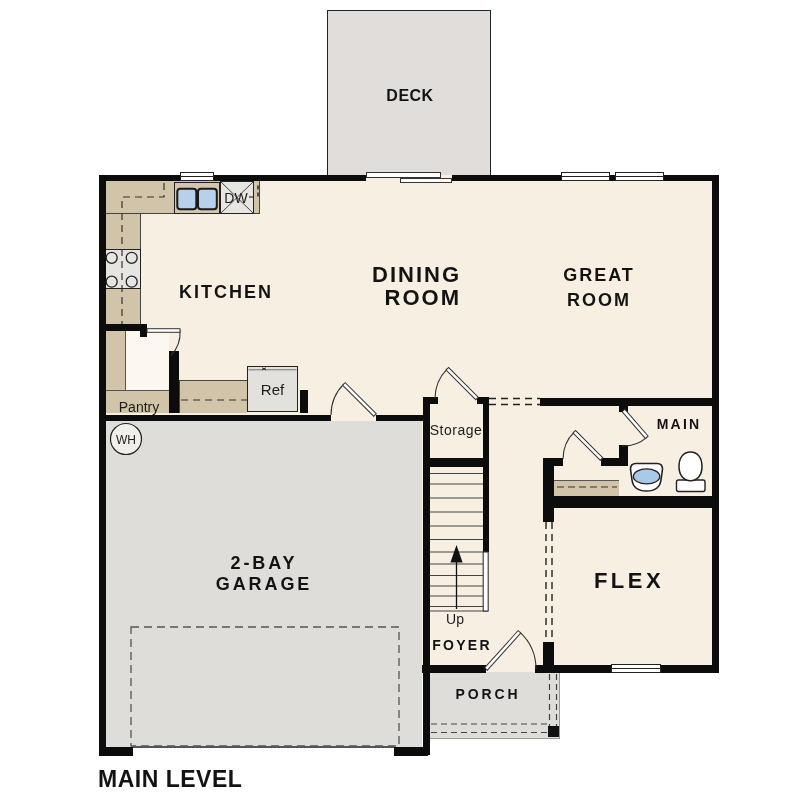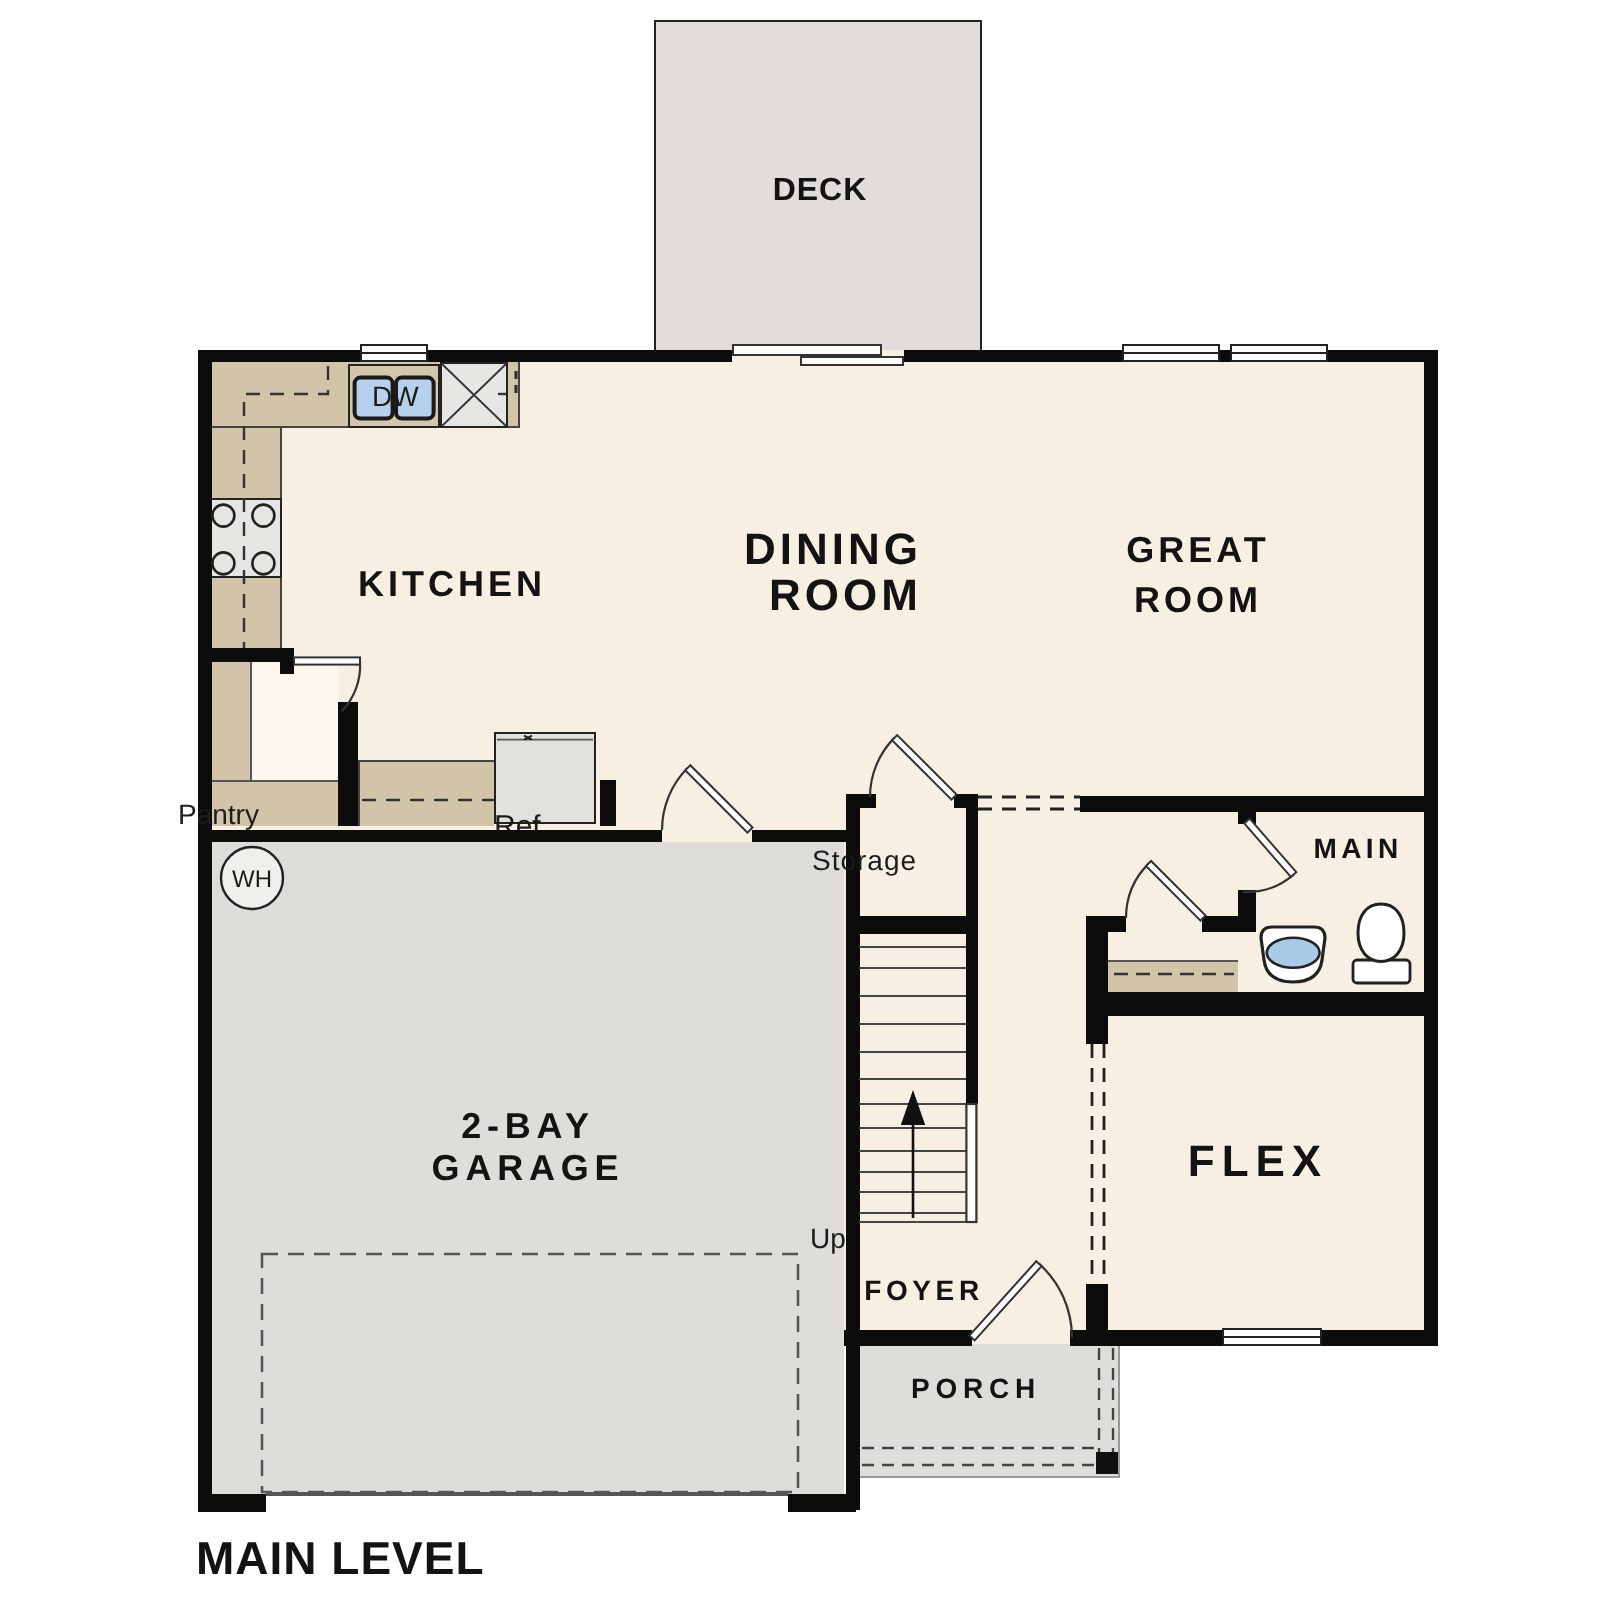--- a/index.html
+++ b/index.html
@@ -2,21 +2,21 @@
 <html><head>
 <meta charset="utf-8">
 <style>
   html,body{margin:0;padding:0;background:#fff;}
   #plan{position:relative;width:810px;height:810px;background:#fff;overflow:hidden;
         font-family:"Liberation Sans", sans-serif;}
   .abs{position:absolute;}
   .w{position:absolute;background:#0c0c0c;}
   .tan{position:absolute;background:#d2c4a9;}
   .lbl{position:absolute;font-weight:bold;color:#131313;text-align:center;}
-  .sm{position:absolute;color:#1c1c1c;text-align:left;}
+  .sm{position:absolute;color:#1c1c1c;text-align:center;}
   .win{position:absolute;background:#fff;border:1px solid #222;box-sizing:border-box;}
   svg{position:absolute;left:0;top:0;}
 </style>
 </head>
 <body>
 <div id="plan">
 
   <div class="abs" style="left:327px;top:10px;width:164px;height:166px;background:#e0ddda;border:1.6px solid #222;box-sizing:border-box;"></div>
 
   <div class="lbl" style="left:360px;top:87px;width:100px;font-size:16px;letter-spacing:0.5px;">DECK</div>
@@ -36,21 +36,21 @@
   <div class="tan" style="left:105px;top:331px;width:21px;height:82px;border-right:1px solid #555;box-sizing:border-box;"></div>
 
   <div class="abs" style="left:126px;top:331px;width:43px;height:59px;background:#fcf8f0;"></div>
 
   <div class="tan" style="left:105px;top:390px;width:64px;height:23px;border-top:1px solid #555;box-sizing:border-box;"></div>
 
   <div class="tan" style="left:179px;top:380px;width:68px;height:33px;border-top:1px solid #444;border-left:1px solid #444;box-sizing:border-box;"></div>
 
   <div class="abs" style="left:247px;top:366px;width:51px;height:46px;background:#e2e1de;border:1.3px solid #222;box-sizing:border-box;"></div>
 
-  <div class="sm" style="left:247px;top:380.5px;width:51px;font-size:15px;margin-top:24px;">Ref</div>
+  <div class="sm" style="left:247px;top:380.5px;width:51px;font-size:15px;">Ref</div>
 
   <div class="tan" style="left:554px;top:480px;width:65px;height:17px;border-top:1px solid #555;border-bottom:1px solid #555;box-sizing:border-box;"></div>
 
   <div class="abs" style="left:173.7px;top:181.5px;width:46.3px;height:32px;background:#d3c6ac;border:1.2px solid #222;box-sizing:border-box;"></div>
 
   <div class="abs" style="left:220px;top:181px;width:34px;height:33px;background:#e7e6e3;border:1.1px solid #222;box-sizing:border-box;"></div>
 
   <div class="abs" style="left:105px;top:249px;width:36px;height:40px;background:#e6e5e2;border:1.1px solid #222;box-sizing:border-box;"></div>
 
   <div class="abs" style="left:331px;top:410px;width:45px;height:11px;background:#f7efe2;"></div>

